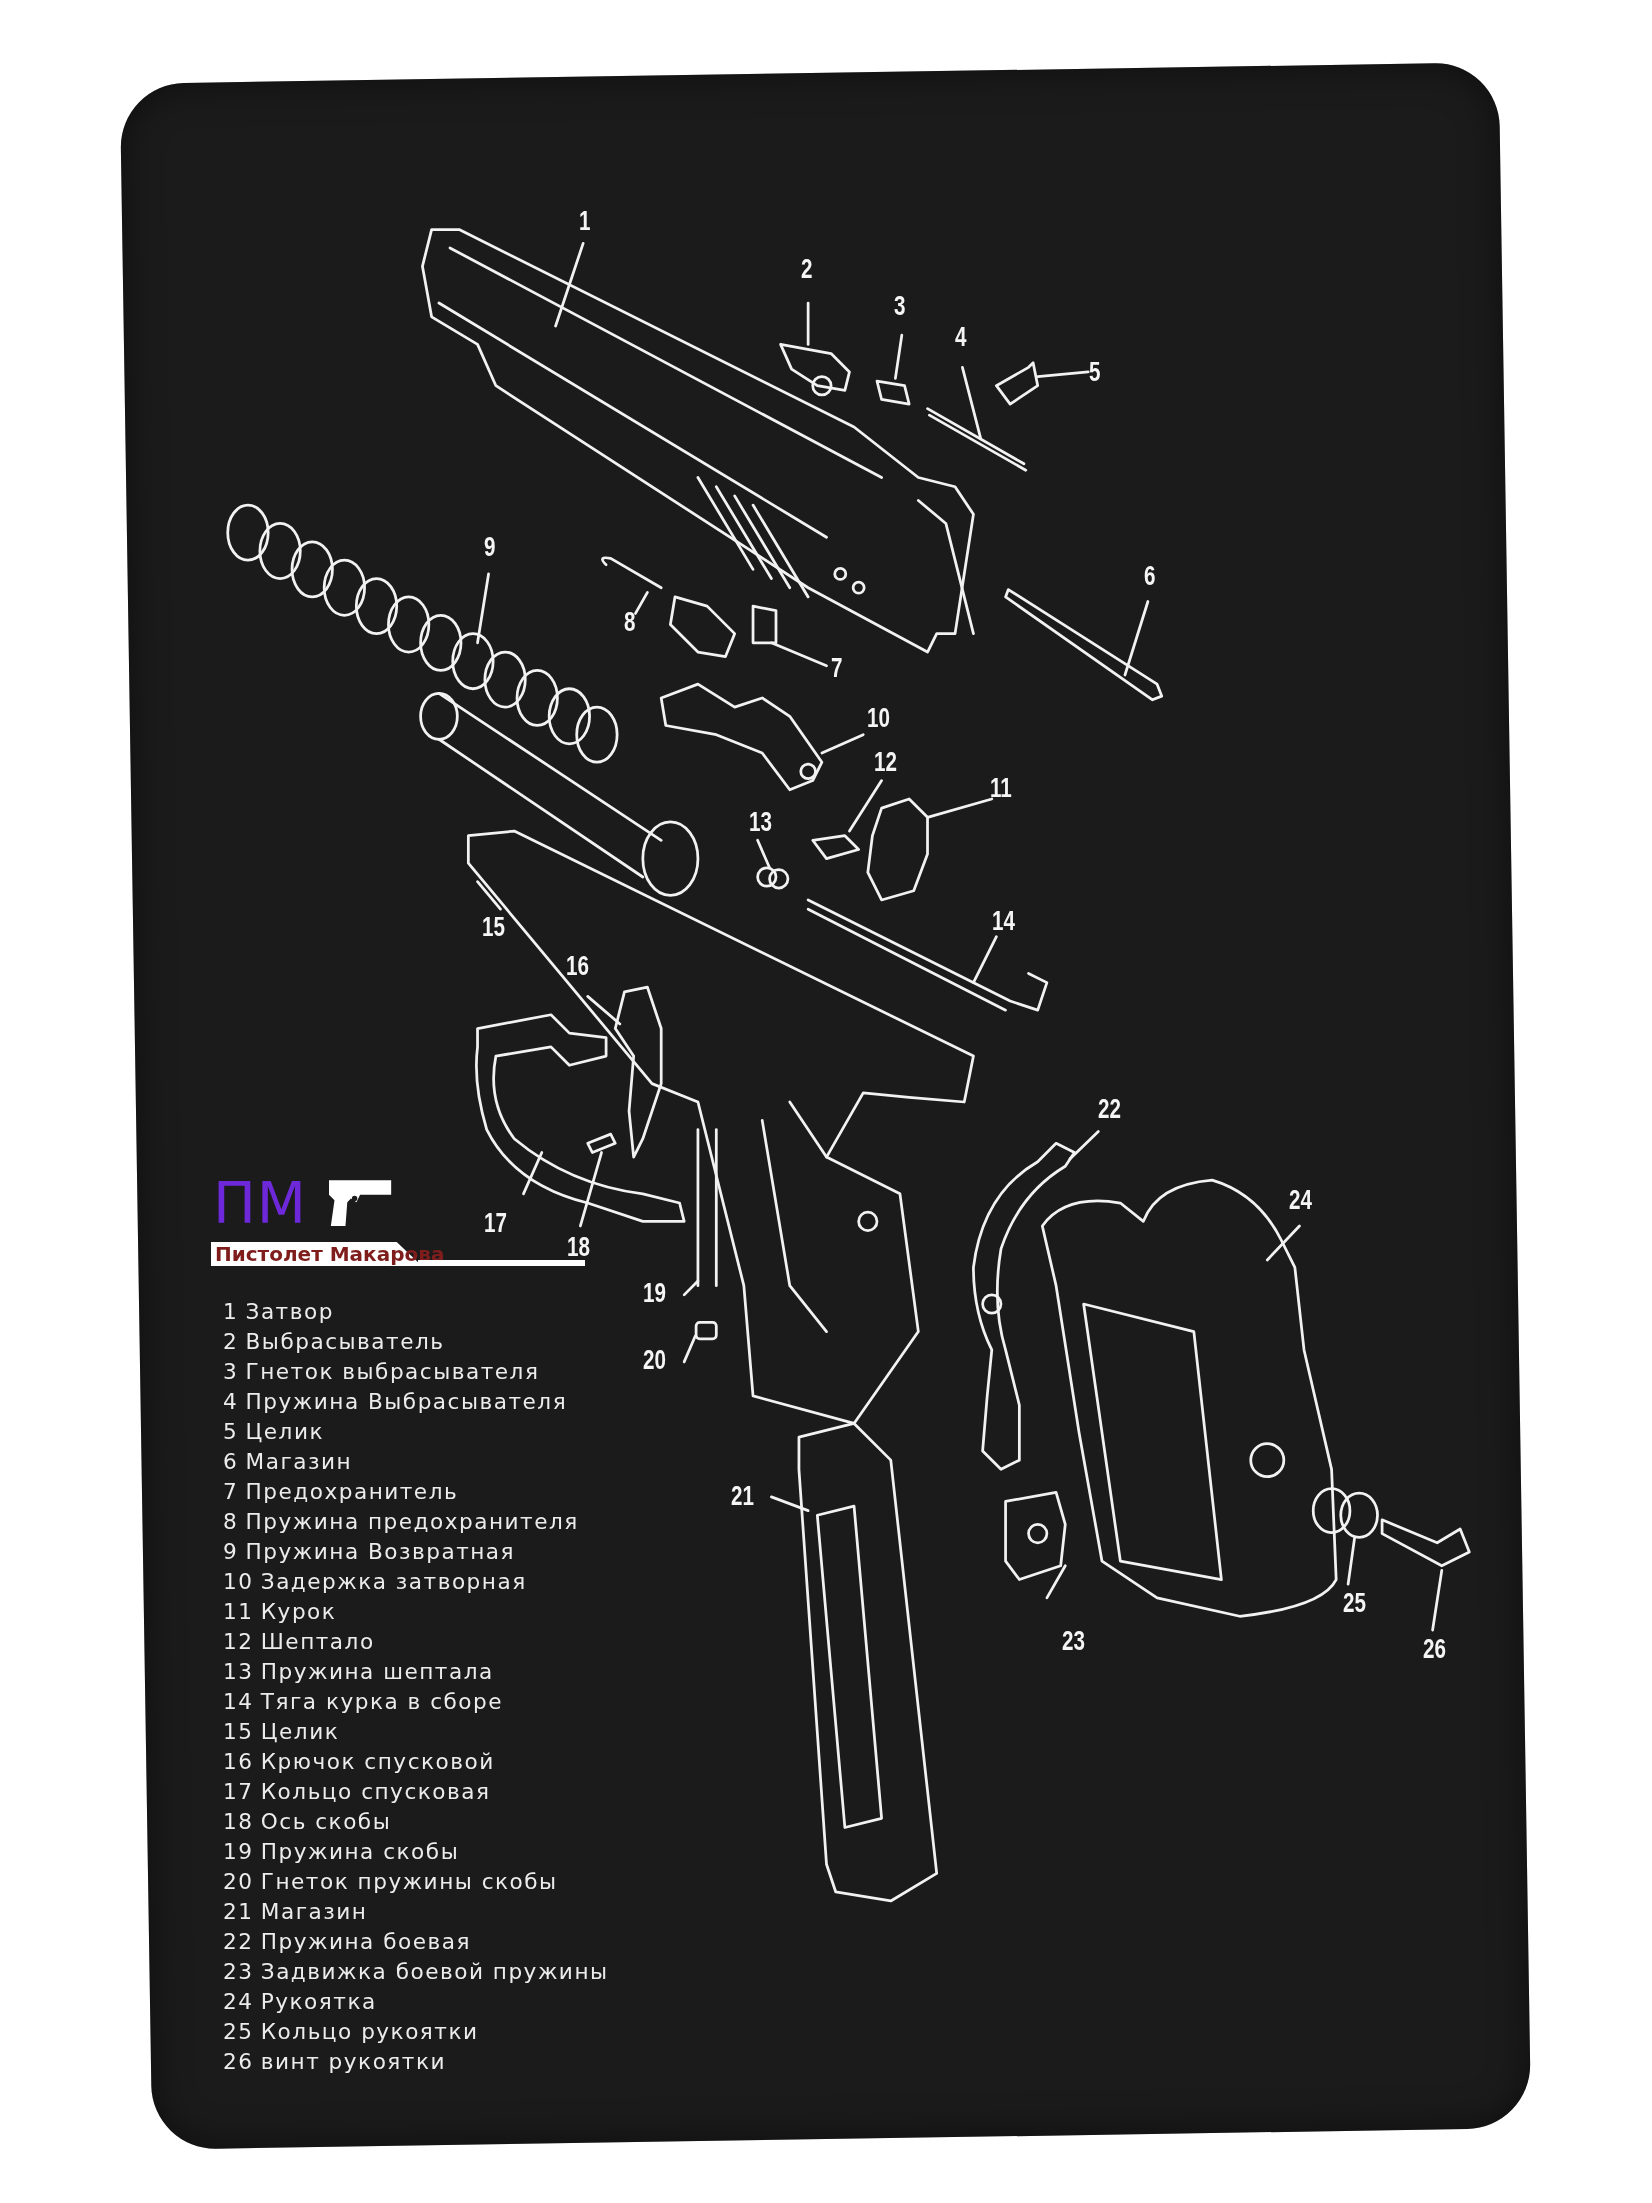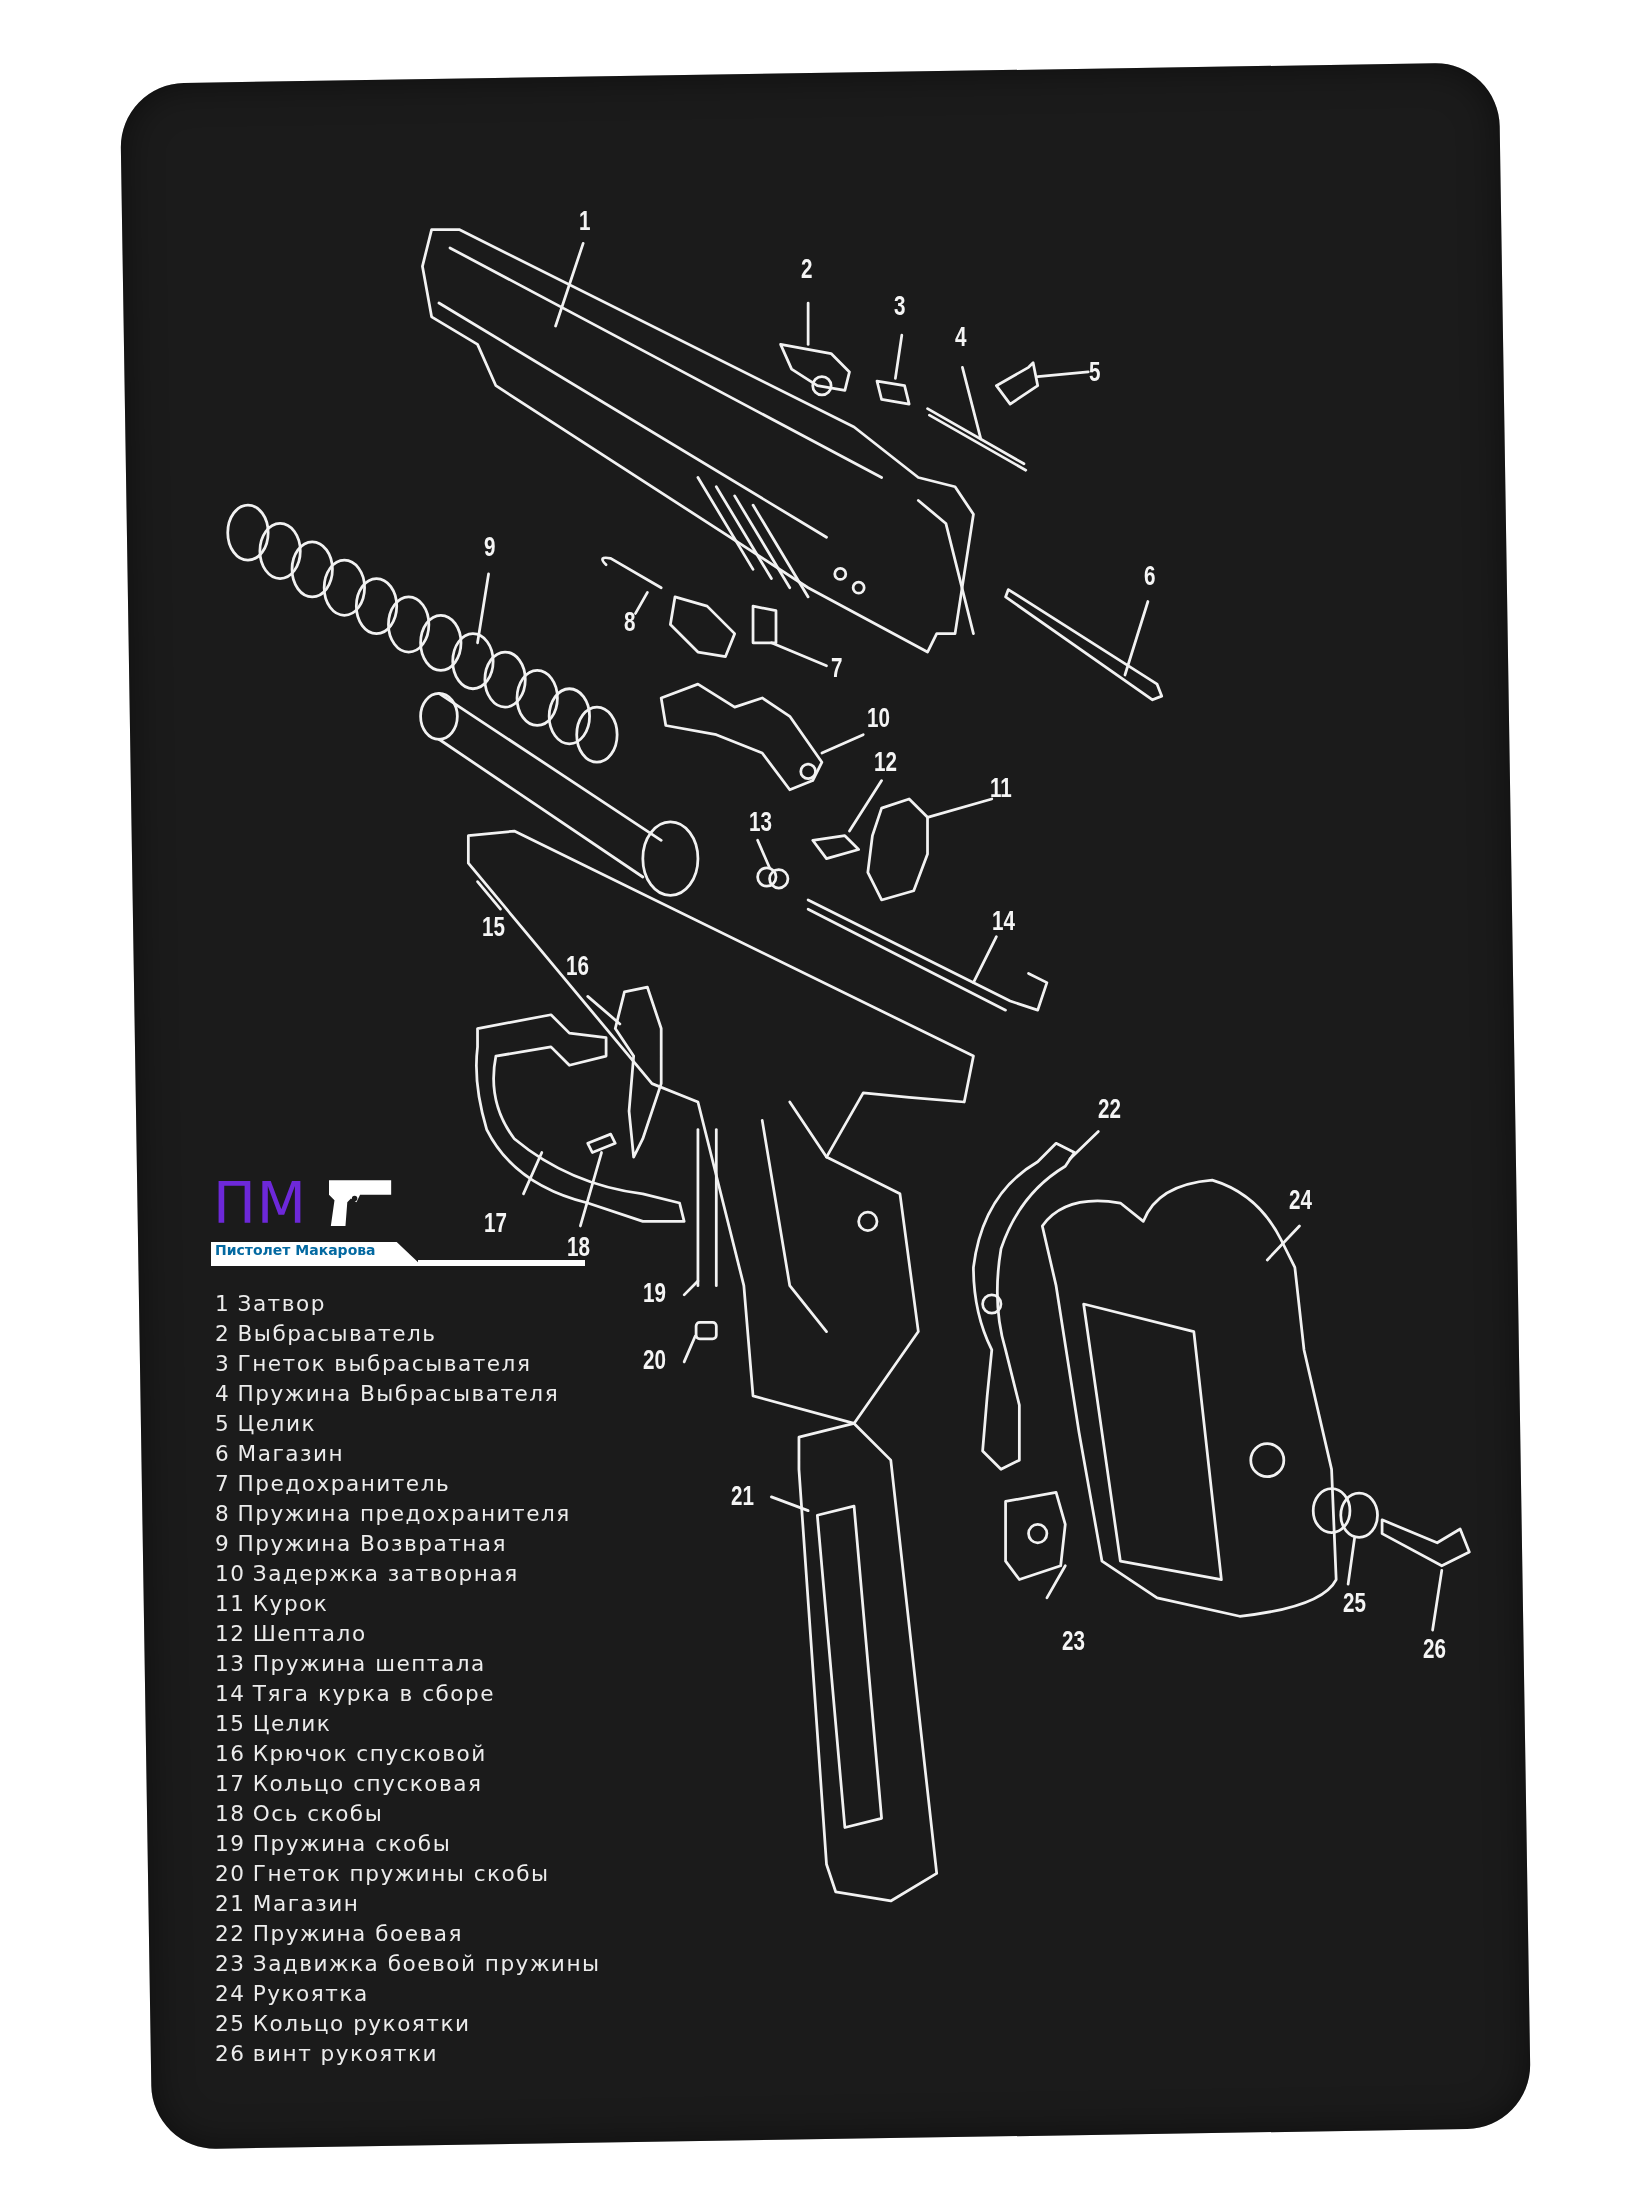--- a/index.html
+++ b/index.html
@@ -24,26 +24,26 @@
   .brand {
     position: absolute; left: 213px; top: 1175px; color: #6d28d9;
     font-family: "DejaVu Sans", sans-serif; font-size: 57px; line-height: 1; letter-spacing: 0.9px;
   }
   .brand-gun { position: absolute; left: 329px; top: 1178px; }
   .subtitle-bar {
     position: absolute; left: 211px; top: 1242px; height: 24px; width: 211px; background: #fff;
     clip-path: polygon(0 0, 88% 0, 100% 100%, 0 100%);
   }
   .subtitle-text {
-    position: absolute; left: 215px; top: 1242px; color: #0369a1; font-size: 14px; font-weight: bold;
+    position: absolute; left: 215px; top: 1242px; color: #7f1d1d; font-size: 20px; font-weight: bold;
     font-family: "DejaVu Sans", sans-serif; white-space: nowrap;
   }
   .subtitle-line { position: absolute; left: 418px; top: 1260px; width: 167px; height: 5.5px; background: #fff; }
   .legend {
-    position: absolute; left: 215px; top: 1289px; margin: 0; padding: 0; list-style: none;
+    position: absolute; left: 215px; top: 1289px; margin: 8px; padding: 0; list-style: none;
     color: #ececec; font-family: "DejaVu Sans", sans-serif; font-size: 21.6px; letter-spacing: 1.5px;
   }
   .legend li { height: 30px; line-height: 30px; white-space: nowrap; }
   .legend .num { margin-right: 7.3px; }
 </style>
 </head>
 <body>
 
 <div class="mat"></div>
 

